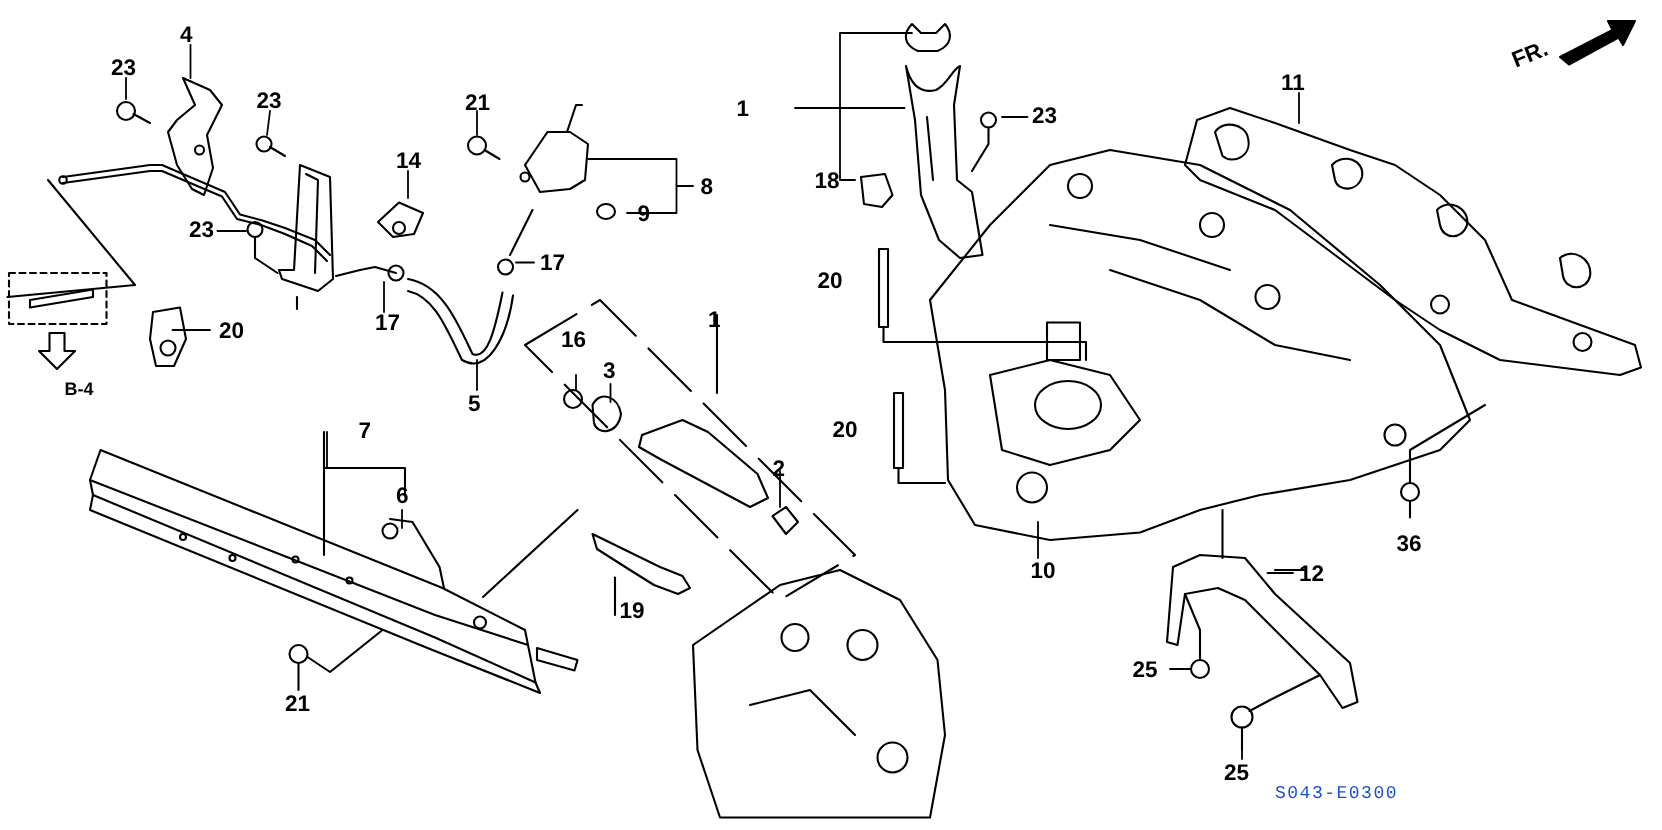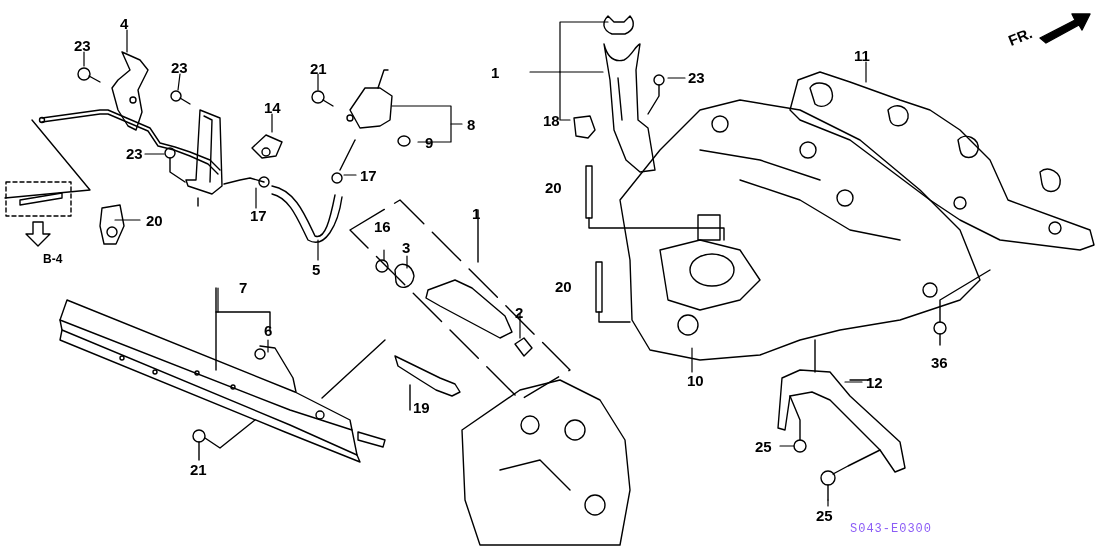--- a/index.html
+++ b/index.html
@@ -2,21 +2,21 @@
 <html><head>
 <meta charset="utf-8">
 <style>
   html, body { margin: 0; padding: 0; background: #ffffff; }
   body { width: 1108px; height: 553px; position: relative; overflow: hidden;
          font-family: "Liberation Sans", sans-serif; color: #000; }
   #diagram { position: absolute; left: 0; top: 0; }
   .lbl { position: absolute; font-family: "Liberation Sans", sans-serif; font-weight: bold;
          font-size: 15px; line-height: 15px; color: #000; white-space: nowrap; }
   .code { position: absolute; left: 850px; top: 522px; font-family: "Liberation Mono", monospace;
-          font-size: 12px; letter-spacing: 1px; color: #8b5cf6; }
+          font-size: 12px; letter-spacing: 1px; color: #1d4ed8; }
   .fr { position: absolute; left: 1008px; top: 28px; transform: rotate(-22deg);
         font-weight: bold; font-size: 15px; }
   .b4 { position: absolute; left: 27px; top: 252px; font-weight: bold; font-size: 12px; margin-left: 16px; }
 </style>
 </head>
 <body>
 
 <svg id="diagram" width="1108" height="553" viewBox="0 0 1108 553" xmlns="http://www.w3.org/2000/svg" fill="none" stroke="#000" stroke-width="1.4" stroke-linejoin="round" stroke-linecap="round">
 
   <g>

